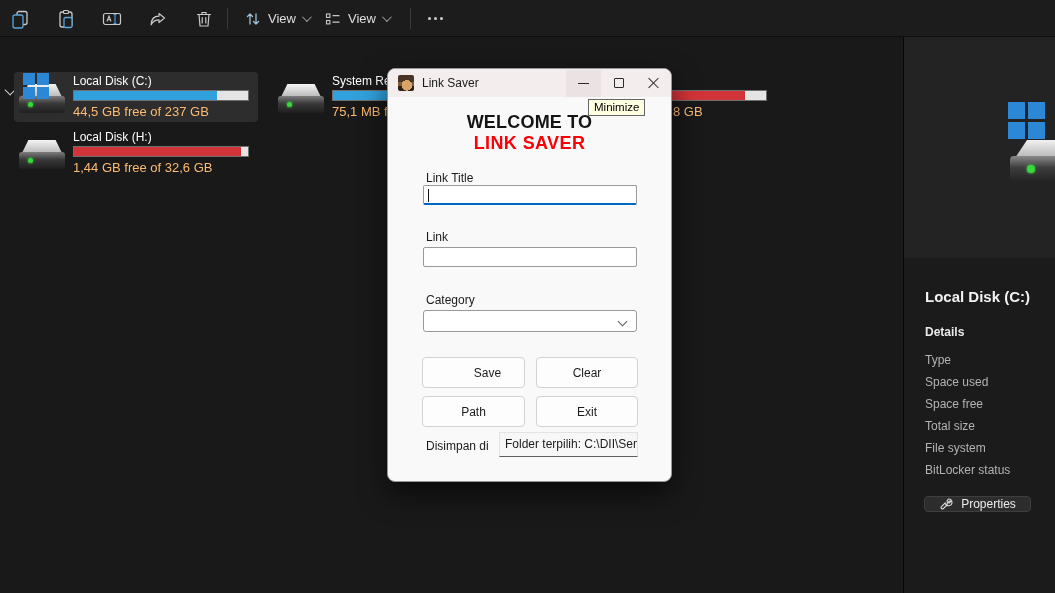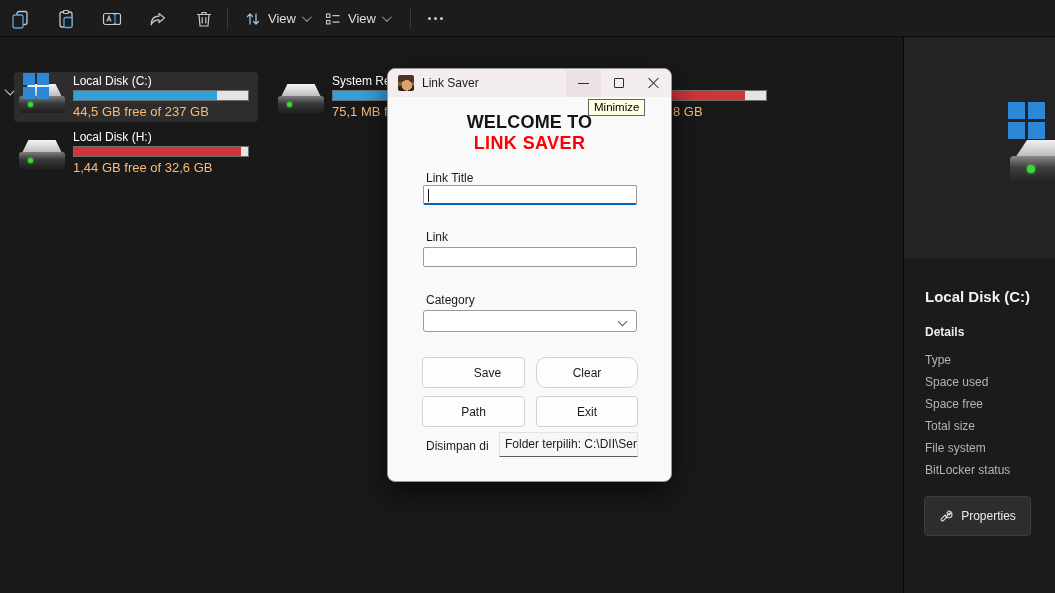--- a/index.html
+++ b/index.html
@@ -58,21 +58,21 @@
   .winlogo.big i { width:17px; height:17px; }
   .bigdrive-top { position:absolute; left:111px; top:103px; width:86px; height:18px;
     background:linear-gradient(180deg,#f2f2f2,#b5b5b5);
     clip-path:polygon(14% 0,86% 0,100% 100%,0 100%); }
   .bigdrive-front { position:absolute; left:106px; top:119px; width:98px; height:26px;
     border-radius:4px; background:linear-gradient(180deg,#8a8a8a,#3d3d3d 45%,#222); }
   .bigdrive-front .led { left:17px; top:9px; width:8px; height:8px; }
   #pane-title { position:absolute; left:21px; top:251px; font-size:15px; font-weight:700; color:#f2f2f2; }
   #pane-details-hd { position:absolute; left:21px; top:288px; font-size:12px; font-weight:700; color:#eaeaea; }
   .pane-row { position:absolute; left:21px; font-size:12px; color:#b3b3b3; }
-  #props-btn { position:absolute; left:20px; top:459px; width:107px; height:40px;
+  #props-btn { position:absolute; left:20px; top:459px; width:107px; height:16px;
     background:#2d2d2d; border:1px solid #3e3e3e; border-radius:4px;
     display:flex; align-items:center; justify-content:center; gap:7px;
     color:#ececec; font-size:12px; }
 
   
   #dialog { position:absolute; left:387px; top:68px; width:285px; height:414px;
     background:#f9f9f9; border:1px solid #979797; border-radius:8px;
     box-shadow:0 12px 28px rgba(0,0,0,.6); z-index:10; }
   #dlg-titlebar { position:absolute; left:0; top:0; width:100%; height:28px;
     background:#f3edee; border-radius:8px 8px 0 0; display:flex; align-items:center; }
@@ -104,21 +104,21 @@
   .caret { position:absolute; left:4px; top:3px; width:1px; height:13px; background:#111; }
   #input-link { top:178px; }
   #combo-category { top:241px; height:22px; border-radius:3px; }
   .combo-chev { position:absolute; right:10px; top:7px; width:7px; height:7px;
     border-right:1.3px solid #5c5c5c; border-bottom:1.3px solid #5c5c5c;
     transform:rotate(45deg); }
   .dlg-btn { position:absolute; width:103px; height:31px; background:#fdfdfd;
     border:1px solid #d2d2d2; border-radius:4px; font-size:12px; color:#1b1b1b;
     display:flex; align-items:center; justify-content:center; }
   #btn-save  { left:34px;  top:288px;padding-left:28px; }
-  #btn-clear { left:148px; top:288px; width:102px;border-radius:10px; }
+  #btn-clear { left:148px; top:288px; width:102px; }
   #btn-path  { left:34px;  top:327px;text-align:right; }
   #btn-exit  { left:148px; top:327px; width:102px; }
   #saved-label { position:absolute; left:38px; top:370px; font-size:12px; color:#1b1b1b; }
   #folder-box { position:absolute; left:111px; top:363px; width:139px; height:25px;
     background:#f7f7f7; border:1px solid #e3e3e3; border-bottom:1px solid #5e5e5e;
     font-size:12px; color:#1b1b1b; padding:4px 0 0 5px; overflow:hidden; white-space:nowrap; }
 
   #tooltip { position:absolute; left:588px; top:99px; z-index:30; background:#ffffe1;
     border:1px solid #656565; font-size:11.5px; color:#000; padding:1px 5px 2px; z-index:30; }
 

